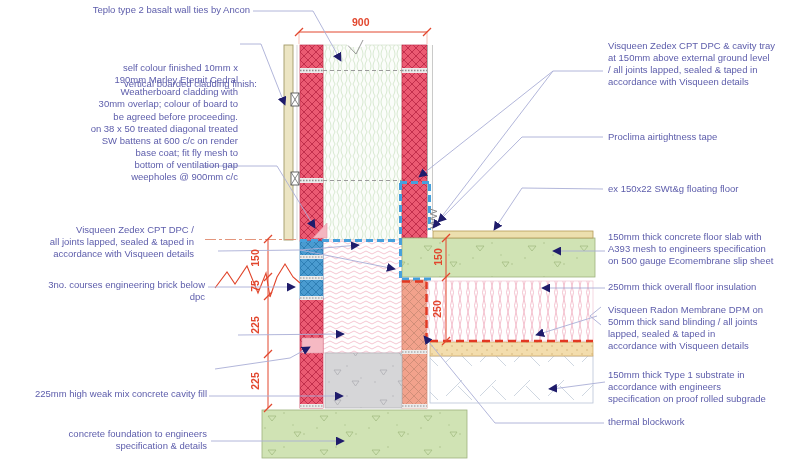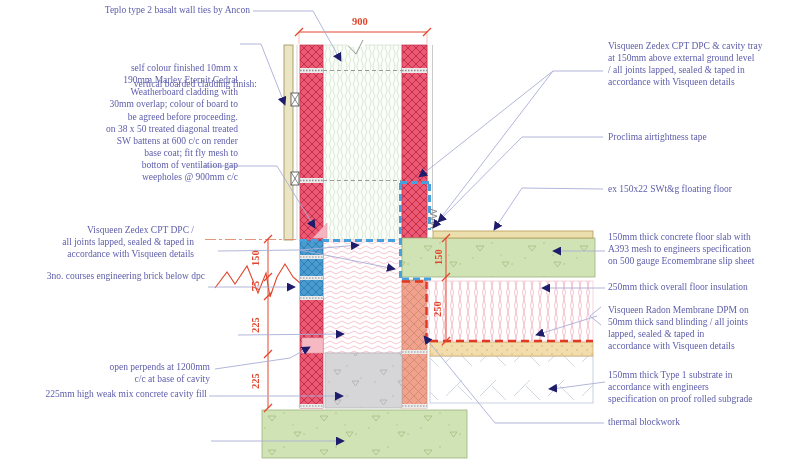--- a/index.html
+++ b/index.html
@@ -1,27 +1,27 @@
 <!DOCTYPE html>
 <html><head>
 <meta charset="utf-8">
 <style>
   html,body{margin:0;padding:0;background:#ffffff;}
   #stage{position:relative;width:800px;height:460px;background:#ffffff;overflow:hidden;
-         font-family:Liberation Serif, serif;}
+         font-family:Liberation Sans, sans-serif;}
   #drawing{position:absolute;left:0;top:0;}
   .lbl{position:absolute;color:#5d5dab;font-size:9.5px;line-height:1.28;white-space:pre-line;}
   .lbl.left{text-align:right;}
   .lbl.right{text-align:left;width:195px;}
   
   #lb-teplo{top:4px;right:550px;}
   #lb-cladfinish{top:37px;right:543px;margin-top:41px;}
   #lb-cladspec{top:62px;right:562px;width:245px;}
   #lb-dpcleft{top:224px;right:606px;}
-  #lb-engbrick{top:270px;right:595px;margin-left:39px;}
+  #lb-engbrick{top:279px;right:595px;margin-left:39px;}
   #lb-wallins{top:322px;right:565px;}
   #lb-perpends{top:361px;right:590px;}
   #lb-weakmix{top:388px;right:593px;margin-left:28px;}
   #lb-foundation{top:428px;right:593px;}
   
   #lb-cavitytray{top:40px;left:608px;}
   #lb-proclima{top:131px;left:608px;}
   #lb-floatfloor{top:183px;left:608px;}
   #lb-slab{top:231px;left:608px;}
   #lb-floorins{top:281px;left:608px;}
@@ -262,23 +262,23 @@
 be agreed before proceeding.
 on 38 x 50 treated diagonal treated
 SW battens at 600 c/c on render
 base coat; fit fly mesh to
 bottom of ventilation gap
 weepholes @ 900mm c/c</div>
   <div class="lbl left" id="lb-dpcleft">Visqueen Zedex CPT DPC /
 all joints lapped, sealed  &amp; taped in
 accordance with Visqueen details</div>
   <div class="lbl left" id="lb-engbrick">3no. courses engineering brick below dpc</div>
-  <div class="lbl left" id="lb-perpends">open perpends at 1200mm
-c/c at base of cavity</div>
   <div class="lbl left" id="lb-weakmix">225mm high weak mix concrete cavity fill</div>
+  <div class="lbl left" id="lb-foundation">concrete foundation to engineers
+specification &amp; details</div>
 
   <div class="lbl right" id="lb-cavitytray">Visqueen Zedex CPT DPC &amp; cavity tray
 at 150mm above external ground level
 / all joints lapped, sealed  &amp; taped in
 accordance with Visqueen details</div>
   <div class="lbl right" id="lb-proclima">Proclima airtightness tape</div>
   <div class="lbl right" id="lb-floatfloor">ex 150x22 SWt&amp;g floating floor</div>
   <div class="lbl right" id="lb-slab">150mm thick concrete floor slab with
 A393 mesh to engineers specification
 on 500 gauge Ecomembrane slip sheet</div>

